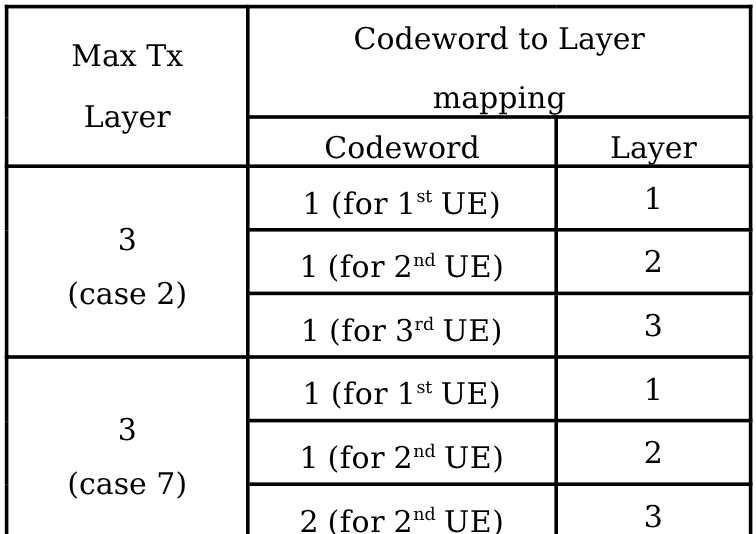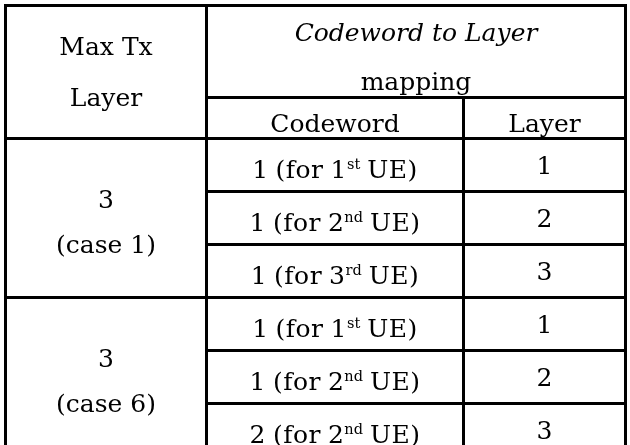--- a/index.html
+++ b/index.html
@@ -59,21 +59,21 @@
     height: 89px;
     vertical-align: top;
   }
   .hd-map .inner {
     display: block;
     padding-top: 10px;
   }
   .hd-map .line {
     display: block;
   }
-  .hd-map .line.first { margin-bottom: 24px; font-style: italic; }
+  .hd-map .line.first { margin-bottom: 24px; }
 
   .hd-sub {
     height: 38px;
     vertical-align: bottom;
   }
   .hd-sub .inner {
     display: block;
     position: relative;
     top: 5px;
   }
@@ -149,21 +149,21 @@
         </td>
         <td class="hd-sub">
           <span class="inner">Layer</span>
         </td>
       </tr>
 
       <tr>
         <td class="rank-cell" rowspan="3">
           <span class="inner">
             <span class="line first">3</span>
-            <span class="line">(case 1)</span>
+            <span class="line">(case 2)</span>
           </span>
         </td>
         <td class="cw-cell">
           <span class="inner">
             <span>1</span><span class="gap"></span><span>(for</span><span class="gap"></span><span>1</span><sup>st</sup><span class="gap"></span><span>UE)</span>
           </span>
         </td>
         <td class="layer-cell">1</td>
       </tr>
       <tr>
@@ -180,21 +180,21 @@
             <span>1</span><span class="gap"></span><span>(for</span><span class="gap"></span><span>3</span><sup>rd</sup><span class="gap"></span><span>UE)</span>
           </span>
         </td>
         <td class="layer-cell">3</td>
       </tr>
 
       <tr>
         <td class="rank-cell" rowspan="3">
           <span class="inner">
             <span class="line first">3</span>
-            <span class="line">(case 6)</span>
+            <span class="line">(case 7)</span>
           </span>
         </td>
         <td class="cw-cell">
           <span class="inner">
             <span>1</span><span class="gap"></span><span>(for</span><span class="gap"></span><span>1</span><sup>st</sup><span class="gap"></span><span>UE)</span>
           </span>
         </td>
         <td class="layer-cell">1</td>
       </tr>
       <tr>

